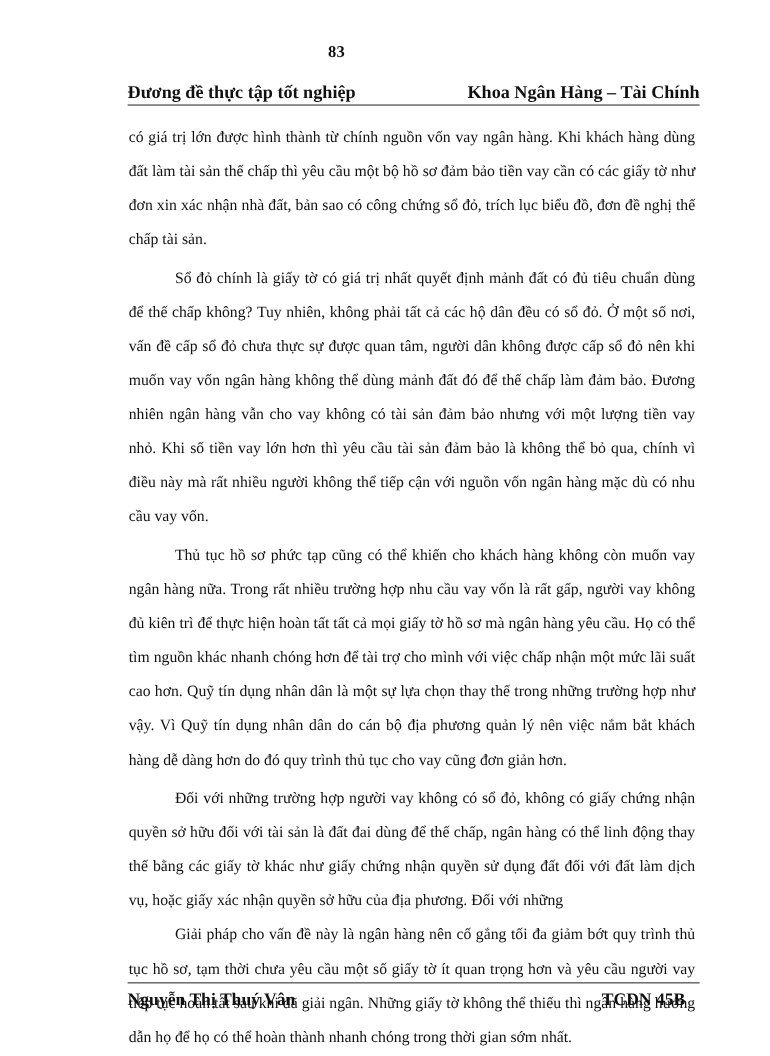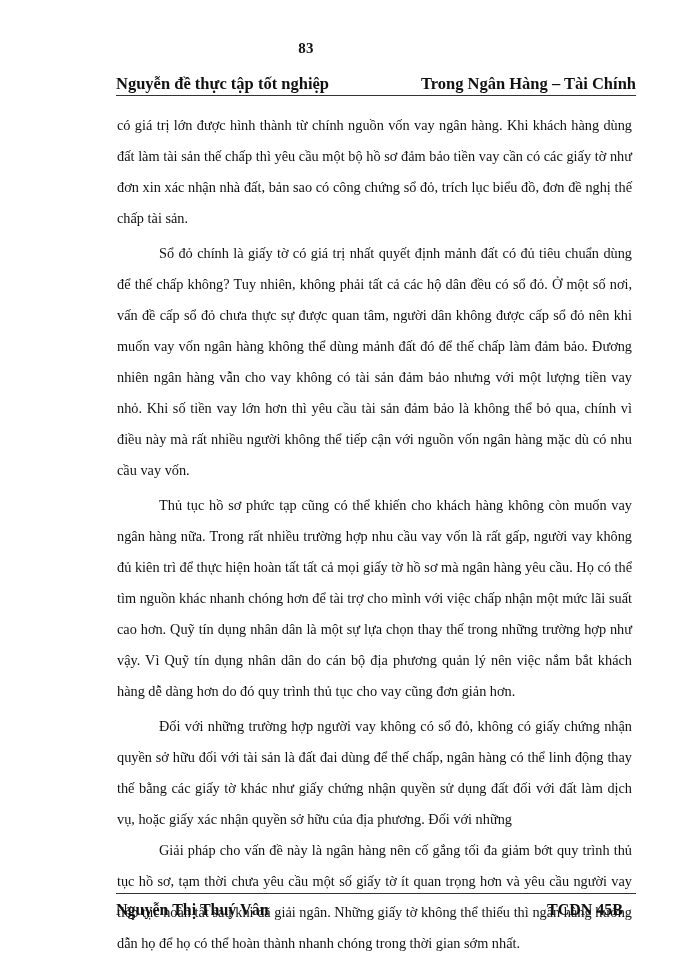--- a/index.html
+++ b/index.html
@@ -69,22 +69,22 @@
       padding-top: 7px;
     }
     .footer .code { margin-right: 13px; margin-left: 17px; }
   </style>
 </head>
 <body>
 
 <div class="page-number">83</div>
 
 <div class="header">
-  <span>Nguyễn đề thực tập tốt nghiệp</span>
-  <span>Trong Ngân Hàng – Tài Chính</span>
+  <span>Đương đề thực tập tốt nghiệp</span>
+  <span>Khoa Ngân Hàng – Tài Chính</span>
 </div>
 
 <div class="body">
   <p class="para continue gap-after">có giá trị lớn được hình thành từ chính nguồn vốn vay ngân hàng. Khi khách hàng dùng đất làm tài sản thế chấp thì yêu cầu một bộ hồ sơ đảm bảo tiền vay cần có các giấy tờ như đơn xin xác nhận nhà đất, bản sao có công chứng sổ đỏ, trích lục biểu đồ, đơn đề nghị thế chấp tài sản.</p>
   <p class="para gap-after">Sổ đỏ chính là giấy tờ có giá trị nhất quyết định mảnh đất có đủ tiêu chuẩn dùng để thế chấp không? Tuy nhiên, không phải tất cả các hộ dân đều có sổ đỏ. Ở một số nơi, vấn đề cấp sổ đỏ chưa thực sự được quan tâm, người dân không được cấp sổ đỏ nên khi muốn vay vốn ngân hàng không thể dùng mảnh đất đó để thế chấp làm đảm bảo. Đương nhiên ngân hàng vẫn cho vay không có tài sản đảm bảo nhưng với một lượng tiền vay nhỏ. Khi số tiền vay lớn hơn thì yêu cầu tài sản đảm bảo là không thể bỏ qua, chính vì điều này mà rất nhiều người không thể tiếp cận với nguồn vốn ngân hàng mặc dù có nhu cầu vay vốn.</p>
   <p class="para gap-after">Thủ tục hồ sơ phức tạp cũng có thể khiến cho khách hàng không còn muốn vay ngân hàng nữa. Trong rất nhiều trường hợp nhu cầu vay vốn là rất gấp, người vay không đủ kiên trì để thực hiện hoàn tất tất cả mọi giấy tờ hồ sơ mà ngân hàng yêu cầu. Họ có thể tìm nguồn khác nhanh chóng hơn để tài trợ cho mình với việc chấp nhận một mức lãi suất cao hơn. Quỹ tín dụng nhân dân là một sự lựa chọn thay thế trong những trường hợp như vậy. Vì Quỹ tín dụng nhân dân do cán bộ địa phương quản lý nên việc nắm bắt khách hàng dễ dàng hơn do đó quy trình thủ tục cho vay cũng đơn giản hơn.</p>
   <p class="para">Đối với những trường hợp người vay không có sổ đỏ, không có giấy chứng nhận quyền sở hữu đối với tài sản là đất đai dùng để thế chấp, ngân hàng có thể linh động thay thế bằng các giấy tờ khác như giấy chứng nhận quyền sử dụng đất đối với đất làm dịch vụ, hoặc giấy xác nhận quyền sở hữu của địa phương. Đối với những</p>
   <p class="para gap-after">Giải pháp cho vấn đề này là ngân hàng nên cố gắng tối đa giảm bớt quy trình thủ tục hồ sơ, tạm thời chưa yêu cầu một số giấy tờ ít quan trọng hơn và yêu cầu người vay tiếp tục hoàn tất sau khi đã giải ngân. Những giấy tờ không thể thiếu thì ngân hàng hướng dẫn họ để họ có thể hoàn thành nhanh chóng trong thời gian sớm nhất.</p>
 </div>
 

